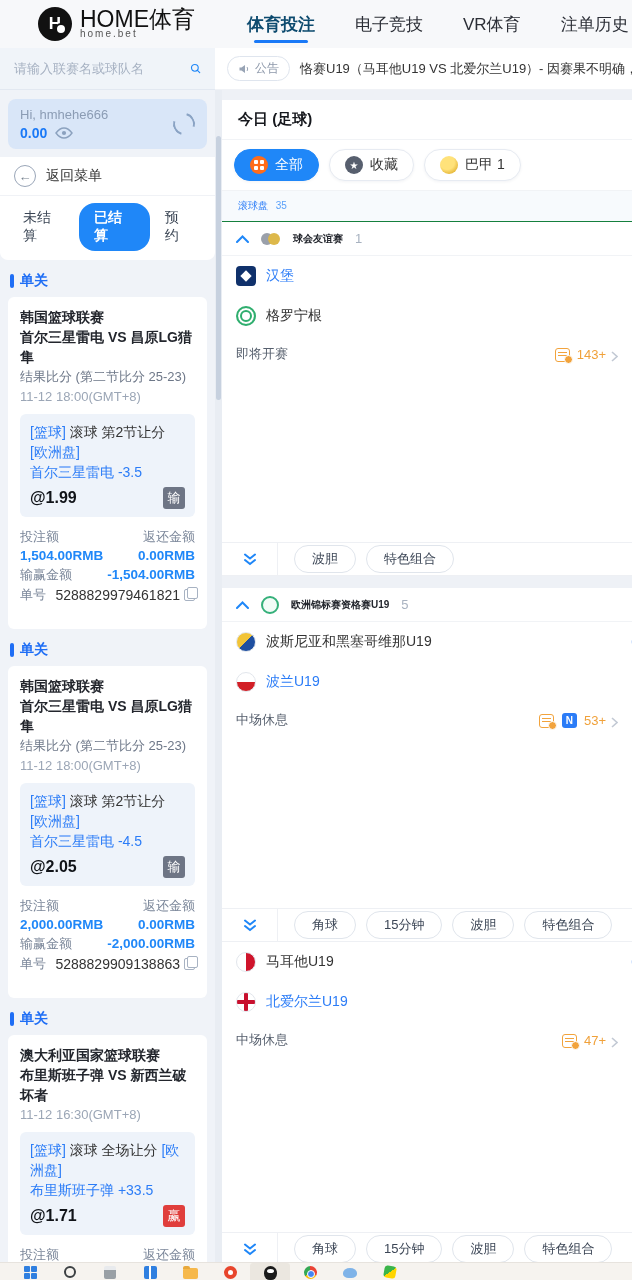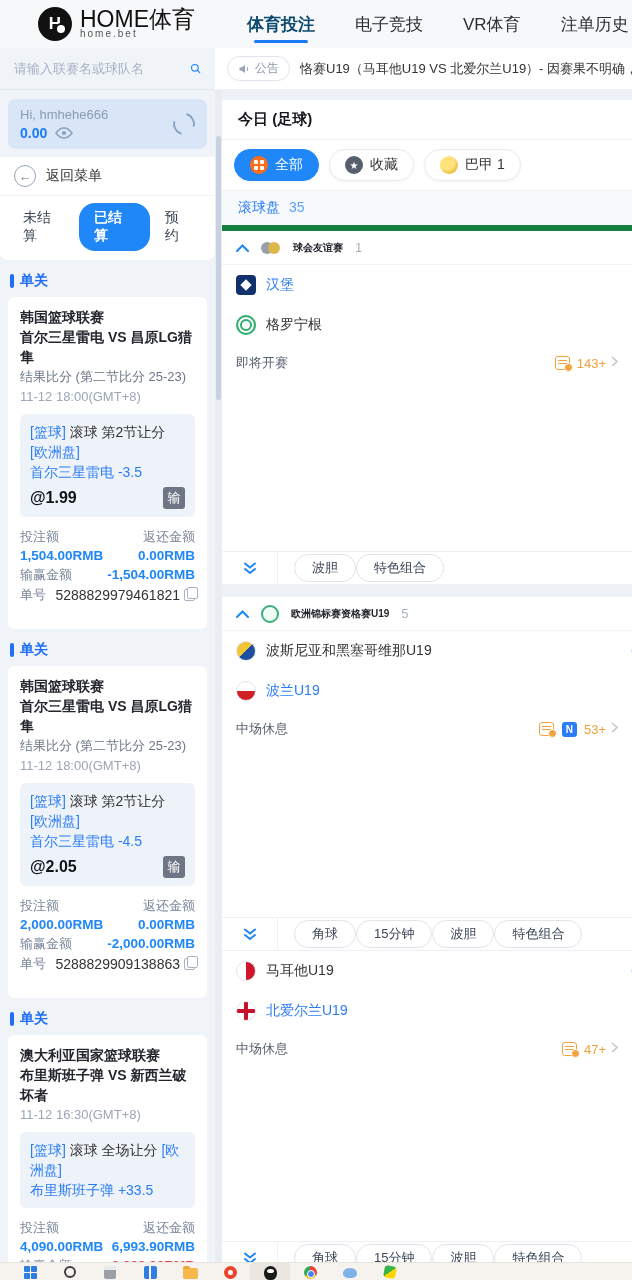--- a/index.html
+++ b/index.html
@@ -69,21 +69,21 @@
 
 .m-gap{height:10px}
 .m-title{background:#fff;padding:10px 16px;font-weight:bold;font-size:15px;color:#16181d;border-bottom:1px solid #f1f3f6}
 .m-chips{background:#fff;padding:9px 12px;display:flex;gap:10px;border-bottom:1px solid #f1f3f6}
 .chip{display:flex;align-items:center;gap:7px;height:32px;padding:0 15px;border-radius:17px;background:#fff;border:1px solid #e7ebf2;font-size:14px;color:#333;box-shadow:0 1px 3px rgba(30,50,90,.06);cursor:pointer}
 .chip.active{background:#1f87f8;border-color:#1f87f8;color:#fff}
 .ic-grid{width:18px;height:18px;border-radius:50%;background:#ff6c1a;display:grid;grid-template-columns:4px 4px;grid-template-rows:4px 4px;gap:2px;place-content:center}
 .ic-grid i{background:#fff;border-radius:1px}
 .ic-star{width:18px;height:18px;border-radius:50%;background:#575f6e;color:#fff;font-size:10px;display:flex;align-items:center;justify-content:center}
 .ic-league{width:18px;height:18px;border-radius:50%;background:radial-gradient(circle at 40% 35%,#ffe27a 45%,#e7b93c 75%,#bfa32f)}
-.m-live{background:#f7fafd;padding:8px 16px;font-size:14px;border-bottom:6px solid #15803d}
+.m-live{background:#f7fafd;padding:8px 16px;font-size:10px;border-bottom:1px solid #15803d}
 .m-live .lbl{color:#2b7cf7}.m-live .cnt{color:#5aa0f9;margin-left:5px}
 .sec-head{background:#fff;display:flex;align-items:center;gap:12px;padding:0 14px;height:34px;border-bottom:1px solid #f1f3f6}
 .sec-title{font-weight:bold;font-size:10px;color:#23262d}
 .sec-count{color:#a8b2c0;font-size:13px}
 .ic-friendly{position:relative;width:20px;height:14px}
 .ic-friendly i{position:absolute;top:1px;width:12px;height:12px;border-radius:50%}
 .ic-friendly i:first-child{left:0;background:#9aa0aa}
 .ic-friendly i:last-child{left:7px;background:#ddb84a}
 .ic-uefa{width:18px;height:18px;border-radius:50%;border:2px solid #35b07a;background:#f2fcf7}
 .team-row{position:relative;display:flex;align-items:center;gap:10px;height:40px;padding:0 14px;background:#fff;cursor:pointer}
@@ -93,30 +93,30 @@
 .sc-blue{color:#2b7cf7}.sc-dark{color:#333}
 .tl{width:20px;height:20px;flex-shrink:0;border-radius:50%}
 .tl-hamburg{border-radius:4px;background:#10316b;position:relative}
 .tl-hamburg::after{content:"";position:absolute;left:6px;top:6px;width:8px;height:8px;background:#fff;transform:rotate(45deg)}
 .tl-groningen{background:#fff;border:2px solid #2fae6e;box-shadow:inset 0 0 0 2px #fff,inset 0 0 0 4px #2fae6e}
 .tl-bosnia{background:linear-gradient(135deg,#f2c437 48%,#1f4fa0 48%);border:1px solid #e2e6ec}
 .tl-poland{background:linear-gradient(#fff 50%,#d21f26 50%);border:1px solid #e2e6ec}
 .tl-malta{background:linear-gradient(90deg,#fff 50%,#cf142b 50%);border:1px solid #e2e6ec}
 .tl-nireland{background:linear-gradient(#c8102e,#c8102e) center/100% 4px no-repeat,linear-gradient(#c8102e,#c8102e) center/4px 100% no-repeat,#fff;border:1px solid #e2e6ec}
 .status-row{display:flex;align-items:center;height:36px;padding:0 14px;background:#fff;font-size:13px;color:#57606e}
-.status-right{margin-left:auto;display:flex;align-items:flex-start;gap:5px}
+.status-right{margin-left:auto;display:flex;align-items:flex-end;gap:5px}
 .coupon{width:15px;height:14px;border:1.5px solid #f2a33c;border-radius:3px;position:relative}
 .coupon::before{content:"";position:absolute;left:2px;top:3px;right:2px;height:1.5px;background:#f2a33c;box-shadow:0 3px 0 #f2a33c}
 .coupon::after{content:"";position:absolute;right:-4px;bottom:-3px;width:7px;height:7px;border-radius:50%;background:#f2a33c;border:1px solid #fff}
 .nbadge{width:15px;height:15px;border-radius:3px;background:#2b7cf7;color:#fff;font-size:10px;font-weight:bold;display:flex;align-items:center;justify-content:center;margin-left:3px}
 .mcount{color:#f0a13a;font-size:13px;margin-left:2px}
 .spacer{background:#fff}
 .foot-row{display:flex;align-items:center;height:34px;background:#fff;border-top:1px solid #eef0f4;border-bottom:1px solid #eef0f4}
 .foot-toggle{width:56px;height:100%;display:flex;align-items:center;justify-content:center;border-right:1px solid #eef0f4;cursor:pointer}
-.pills{display:flex;padding:0 16px}
+.pills{display:flex;gap:10px;padding:0 16px}
 .pill{border:1px solid #e0e5ec;border-radius:15px;padding:4px 17px;font-size:13px;color:#3c4656;background:#fff;cursor:pointer;white-space:nowrap}
 
 .taskbar{position:absolute;left:0;right:0;bottom:0;height:18px;background:#f6f3ef;border-top:1px solid #e7e3de;display:flex;align-items:flex-start;padding:3px 0 0 10px;z-index:9}
 .slot{width:40px;display:flex;justify-content:center}
 .slot.active{background:#ebe7e0;border-radius:3px 3px 0 0;height:18px;margin-top:-3px;padding-top:3px}
 .tb-win{display:grid;grid-template-columns:6px 6px;grid-template-rows:6px 6px;gap:1px}
 .tb-win i{background:#2f7fe0;border-radius:1px}
 .tb-search{width:12px;height:12px;border:2px solid #3c4043;border-radius:50%}
 .tb-gray{width:12px;height:13px;background:linear-gradient(#e8eaed 30%,#9aa0a6 30%);border-radius:2px}
 .tb-split{width:13px;height:13px;background:#2f7fe0;border-radius:2px;position:relative}
@@ -288,20 +288,24 @@
         </div>
       <div class="bet-card">
         <div class="bc-league">澳大利亚国家篮球联赛</div>
         <div class="bc-teams">布里斯班子弹 VS 新西兰破坏者</div>
         <div class="bc-time">11-12 16:30(GMT+8)</div>
         <div class="bc-market">
           <span class="mk-blue">[篮球]</span>
           <span class="mk-dark">滚球 全场让分</span>
           <span class="mk-blue">[欧洲盘]</span>
           <div class="bc-sel">布里斯班子弹 +33.5</div>
+          <div class="bc-odds-row">
+            <span class="bc-odds">@1.71</span>
+            <span class="badge win">赢</span>
+          </div>
         </div>
         <div class="bc-amounts">
           <div class="am-row">
               <span>投注额</span>
               <span>返还金额</span>
             </div>
           <div class="am-row">
               <span class="am-val">4,090.00RMB</span>
               <span class="am-val">6,993.90RMB</span>
             </div>

